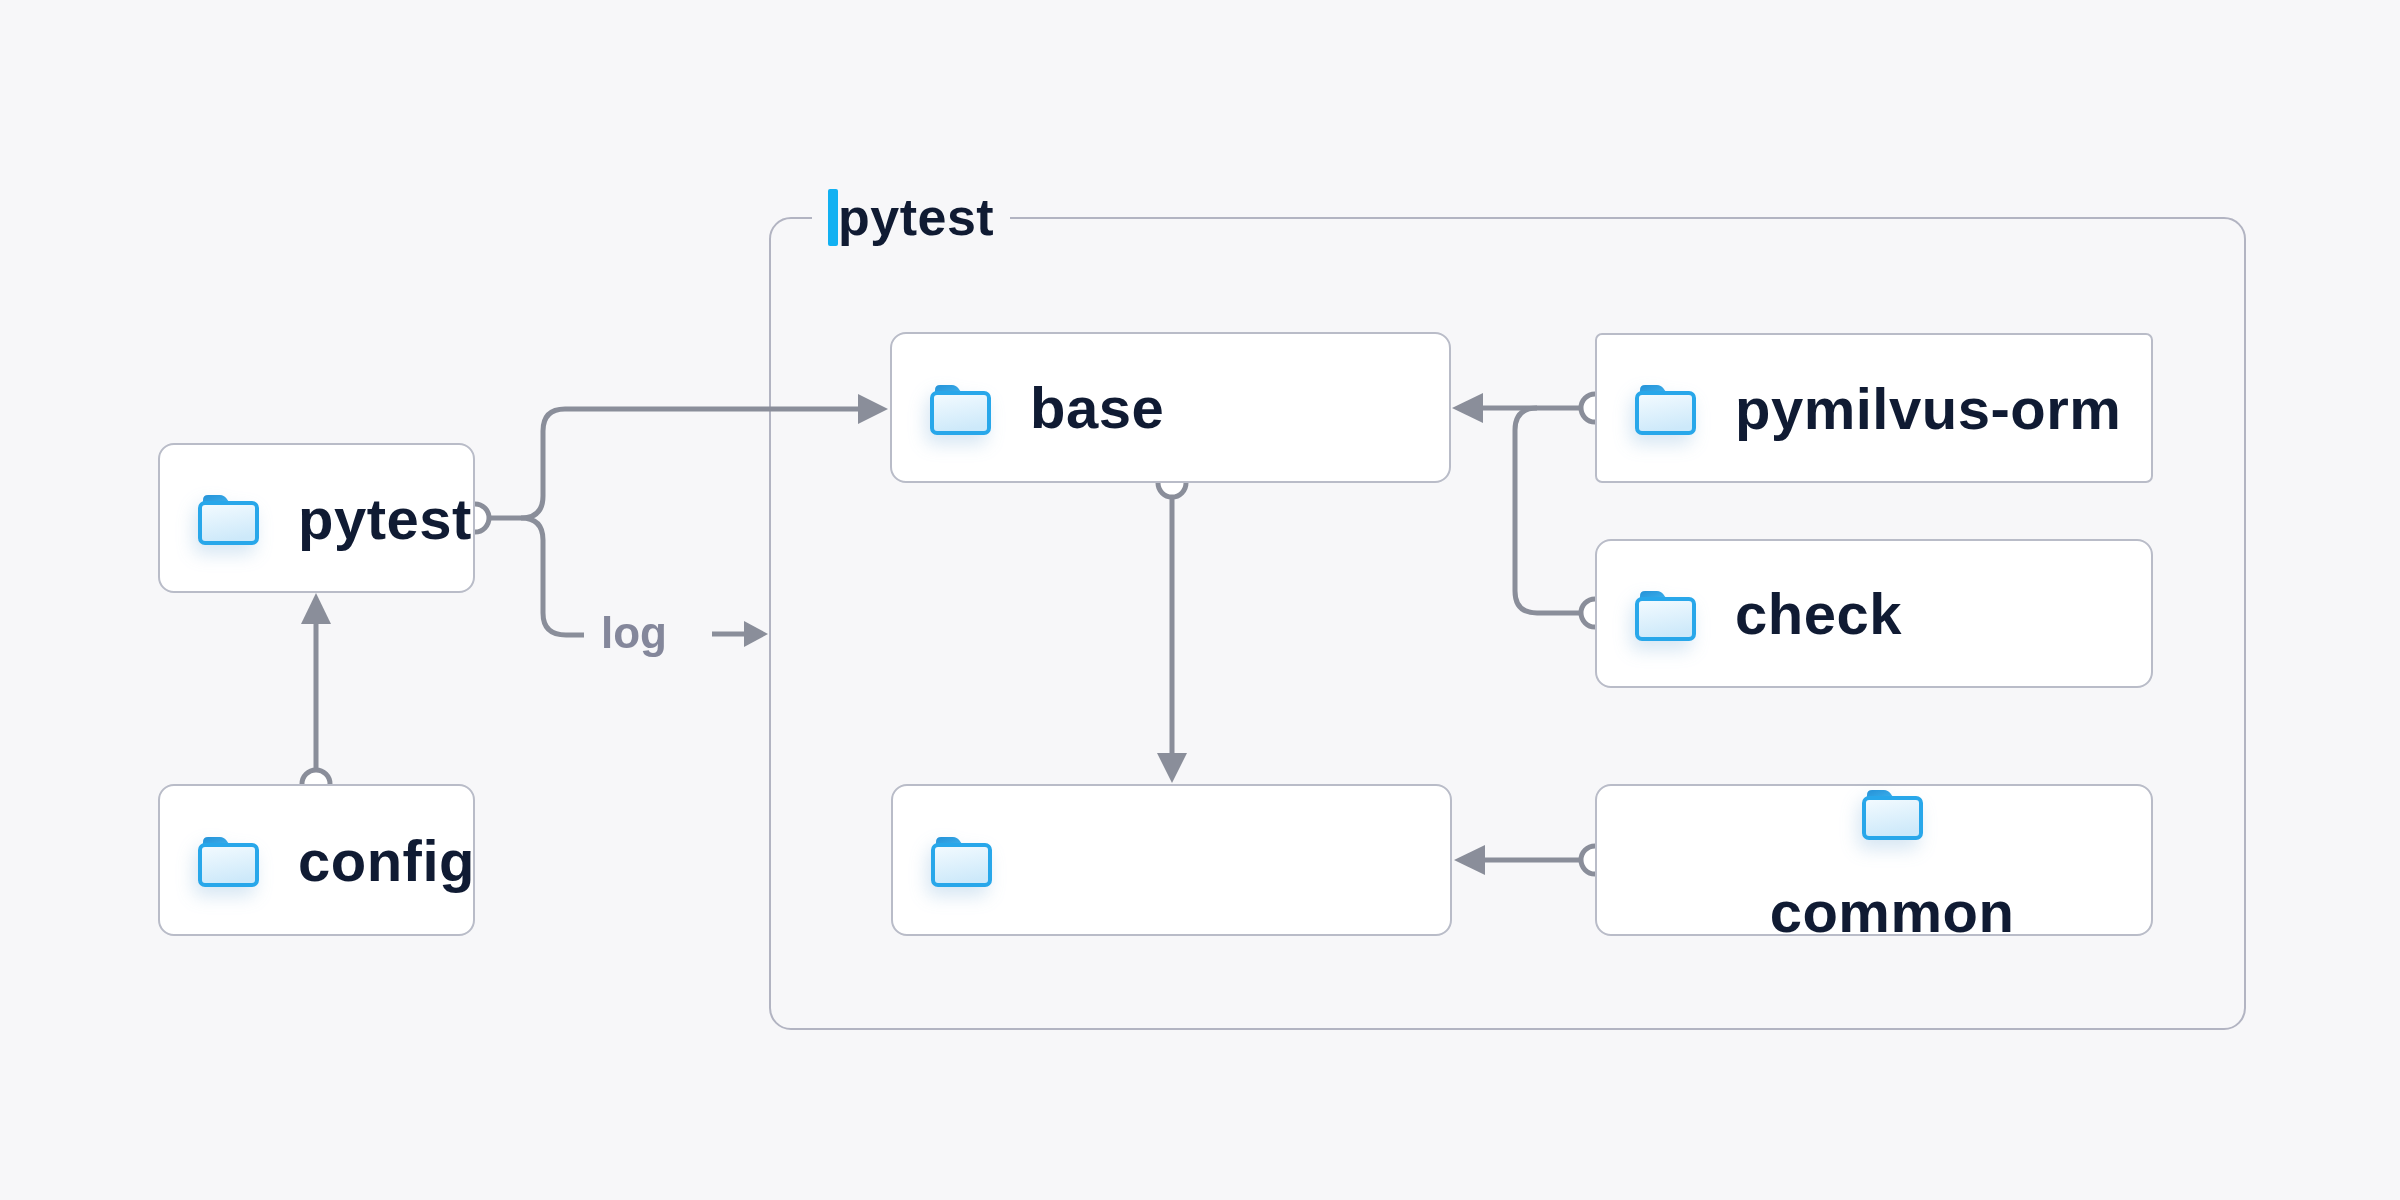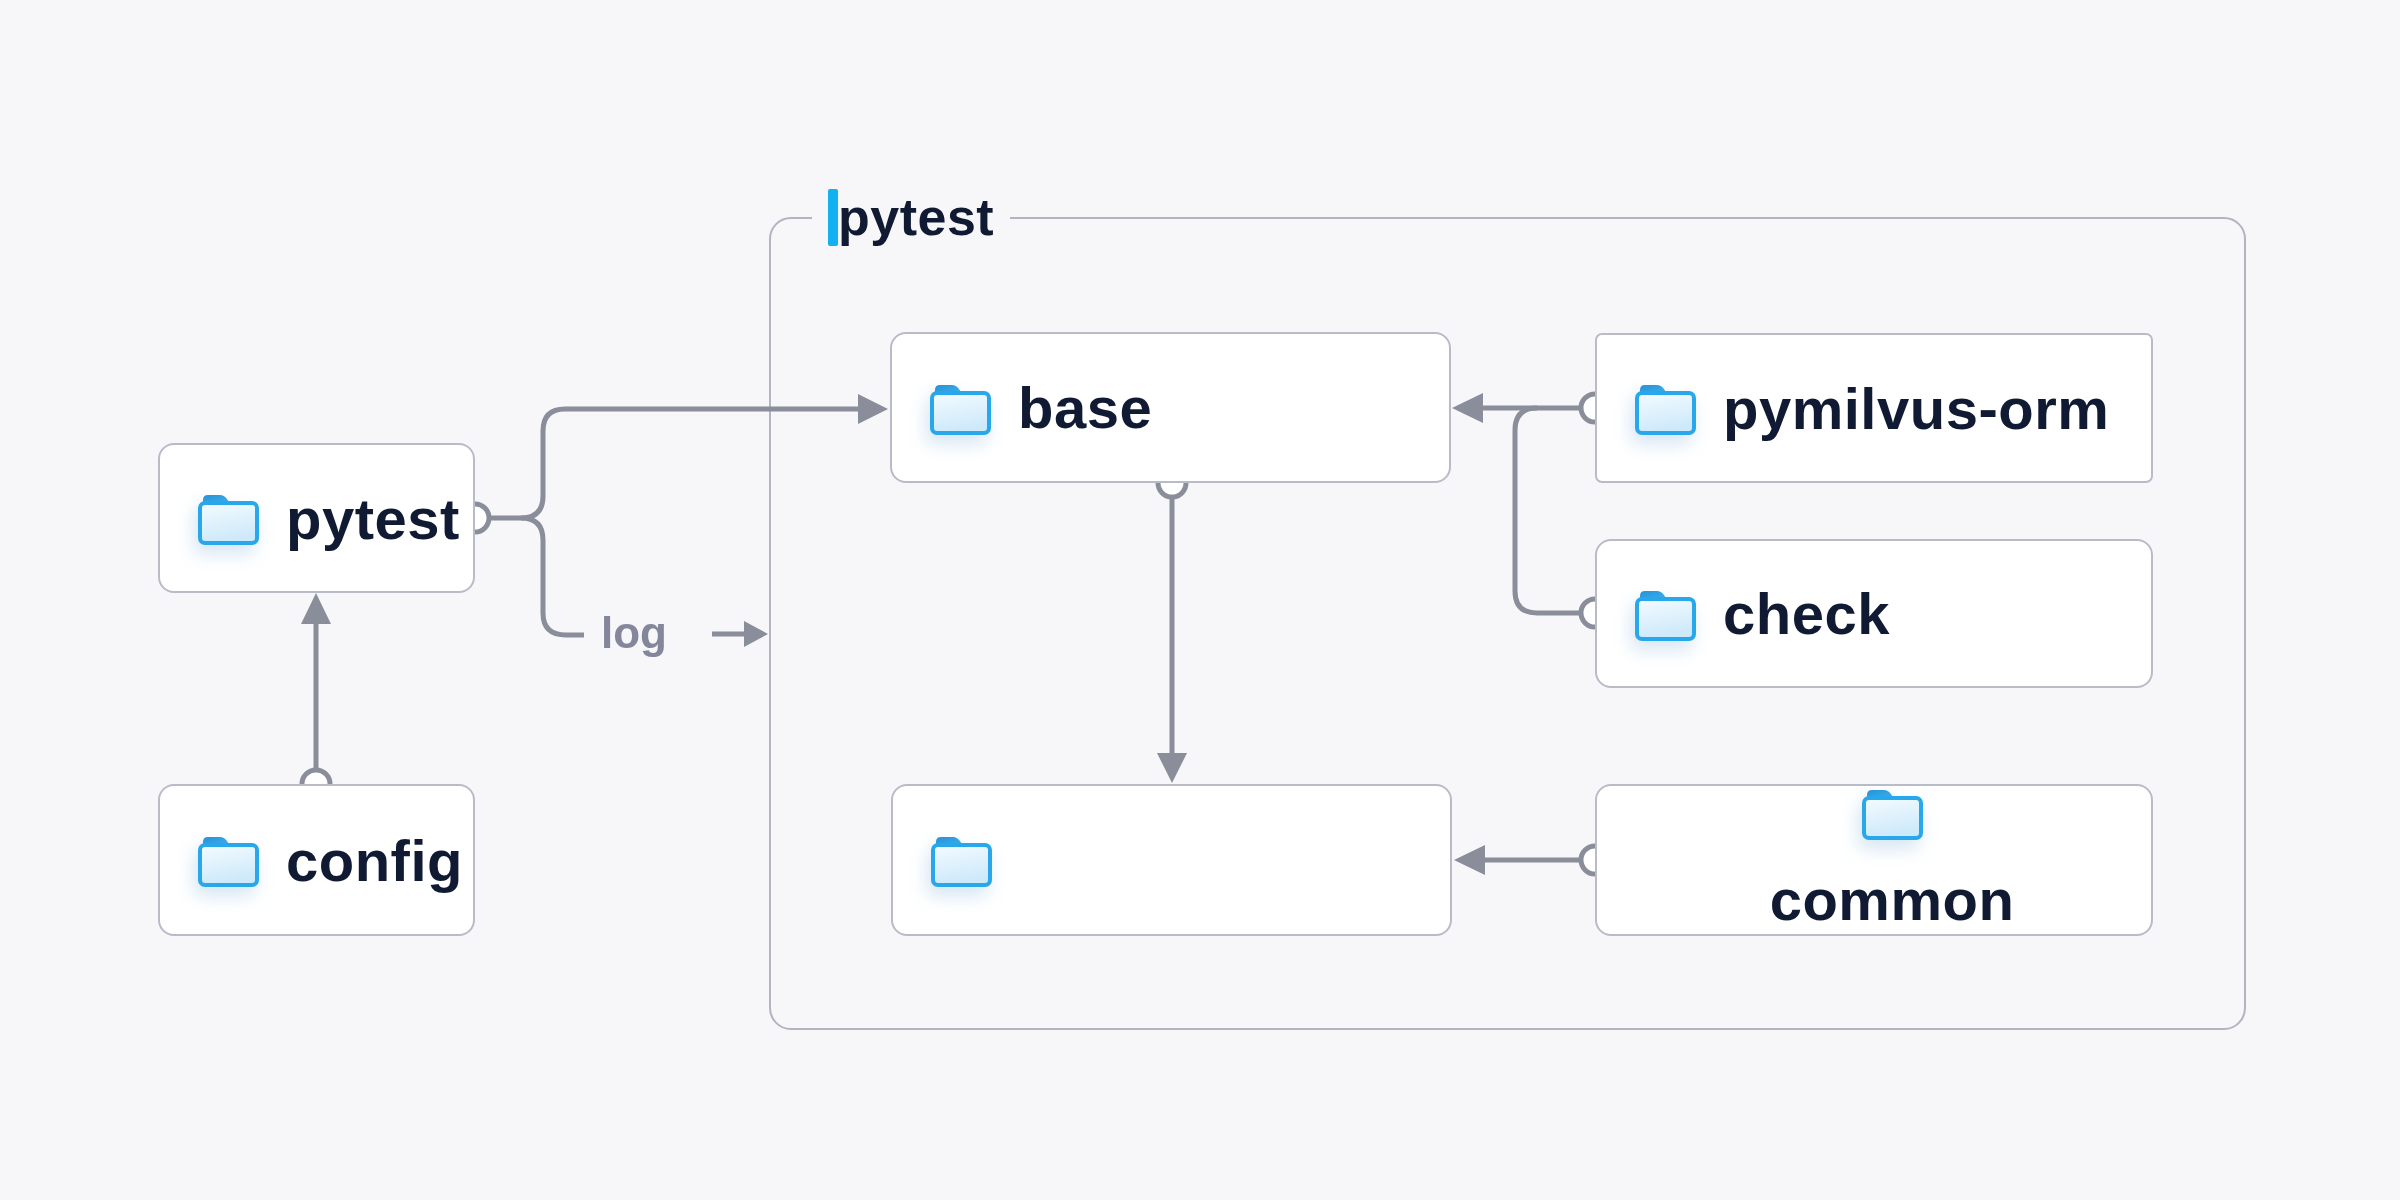--- a/index.html
+++ b/index.html
@@ -41,21 +41,21 @@
   }
 
   
   .node{
     position:absolute;
     background:var(--node-bg,#ffffff);
     border:2px solid var(--node-border,#b9bcc8);
     border-radius:16px;
     box-sizing:border-box;
     display:flex;align-items:center;
-    padding-left:36px;gap:26px;
+    padding-left:36px;gap:38px;
     z-index:2;
   }
   .node-label{
     font-size:58px;font-weight:700;letter-spacing:.5px;
     color:var(--label-text,#101b33);
     white-space:nowrap;
   }
   .folder-icon{width:64px;height:54px;flex:0 0 auto;
     filter:drop-shadow(-4px 9px 9px rgba(70,140,200,.22));}
 

